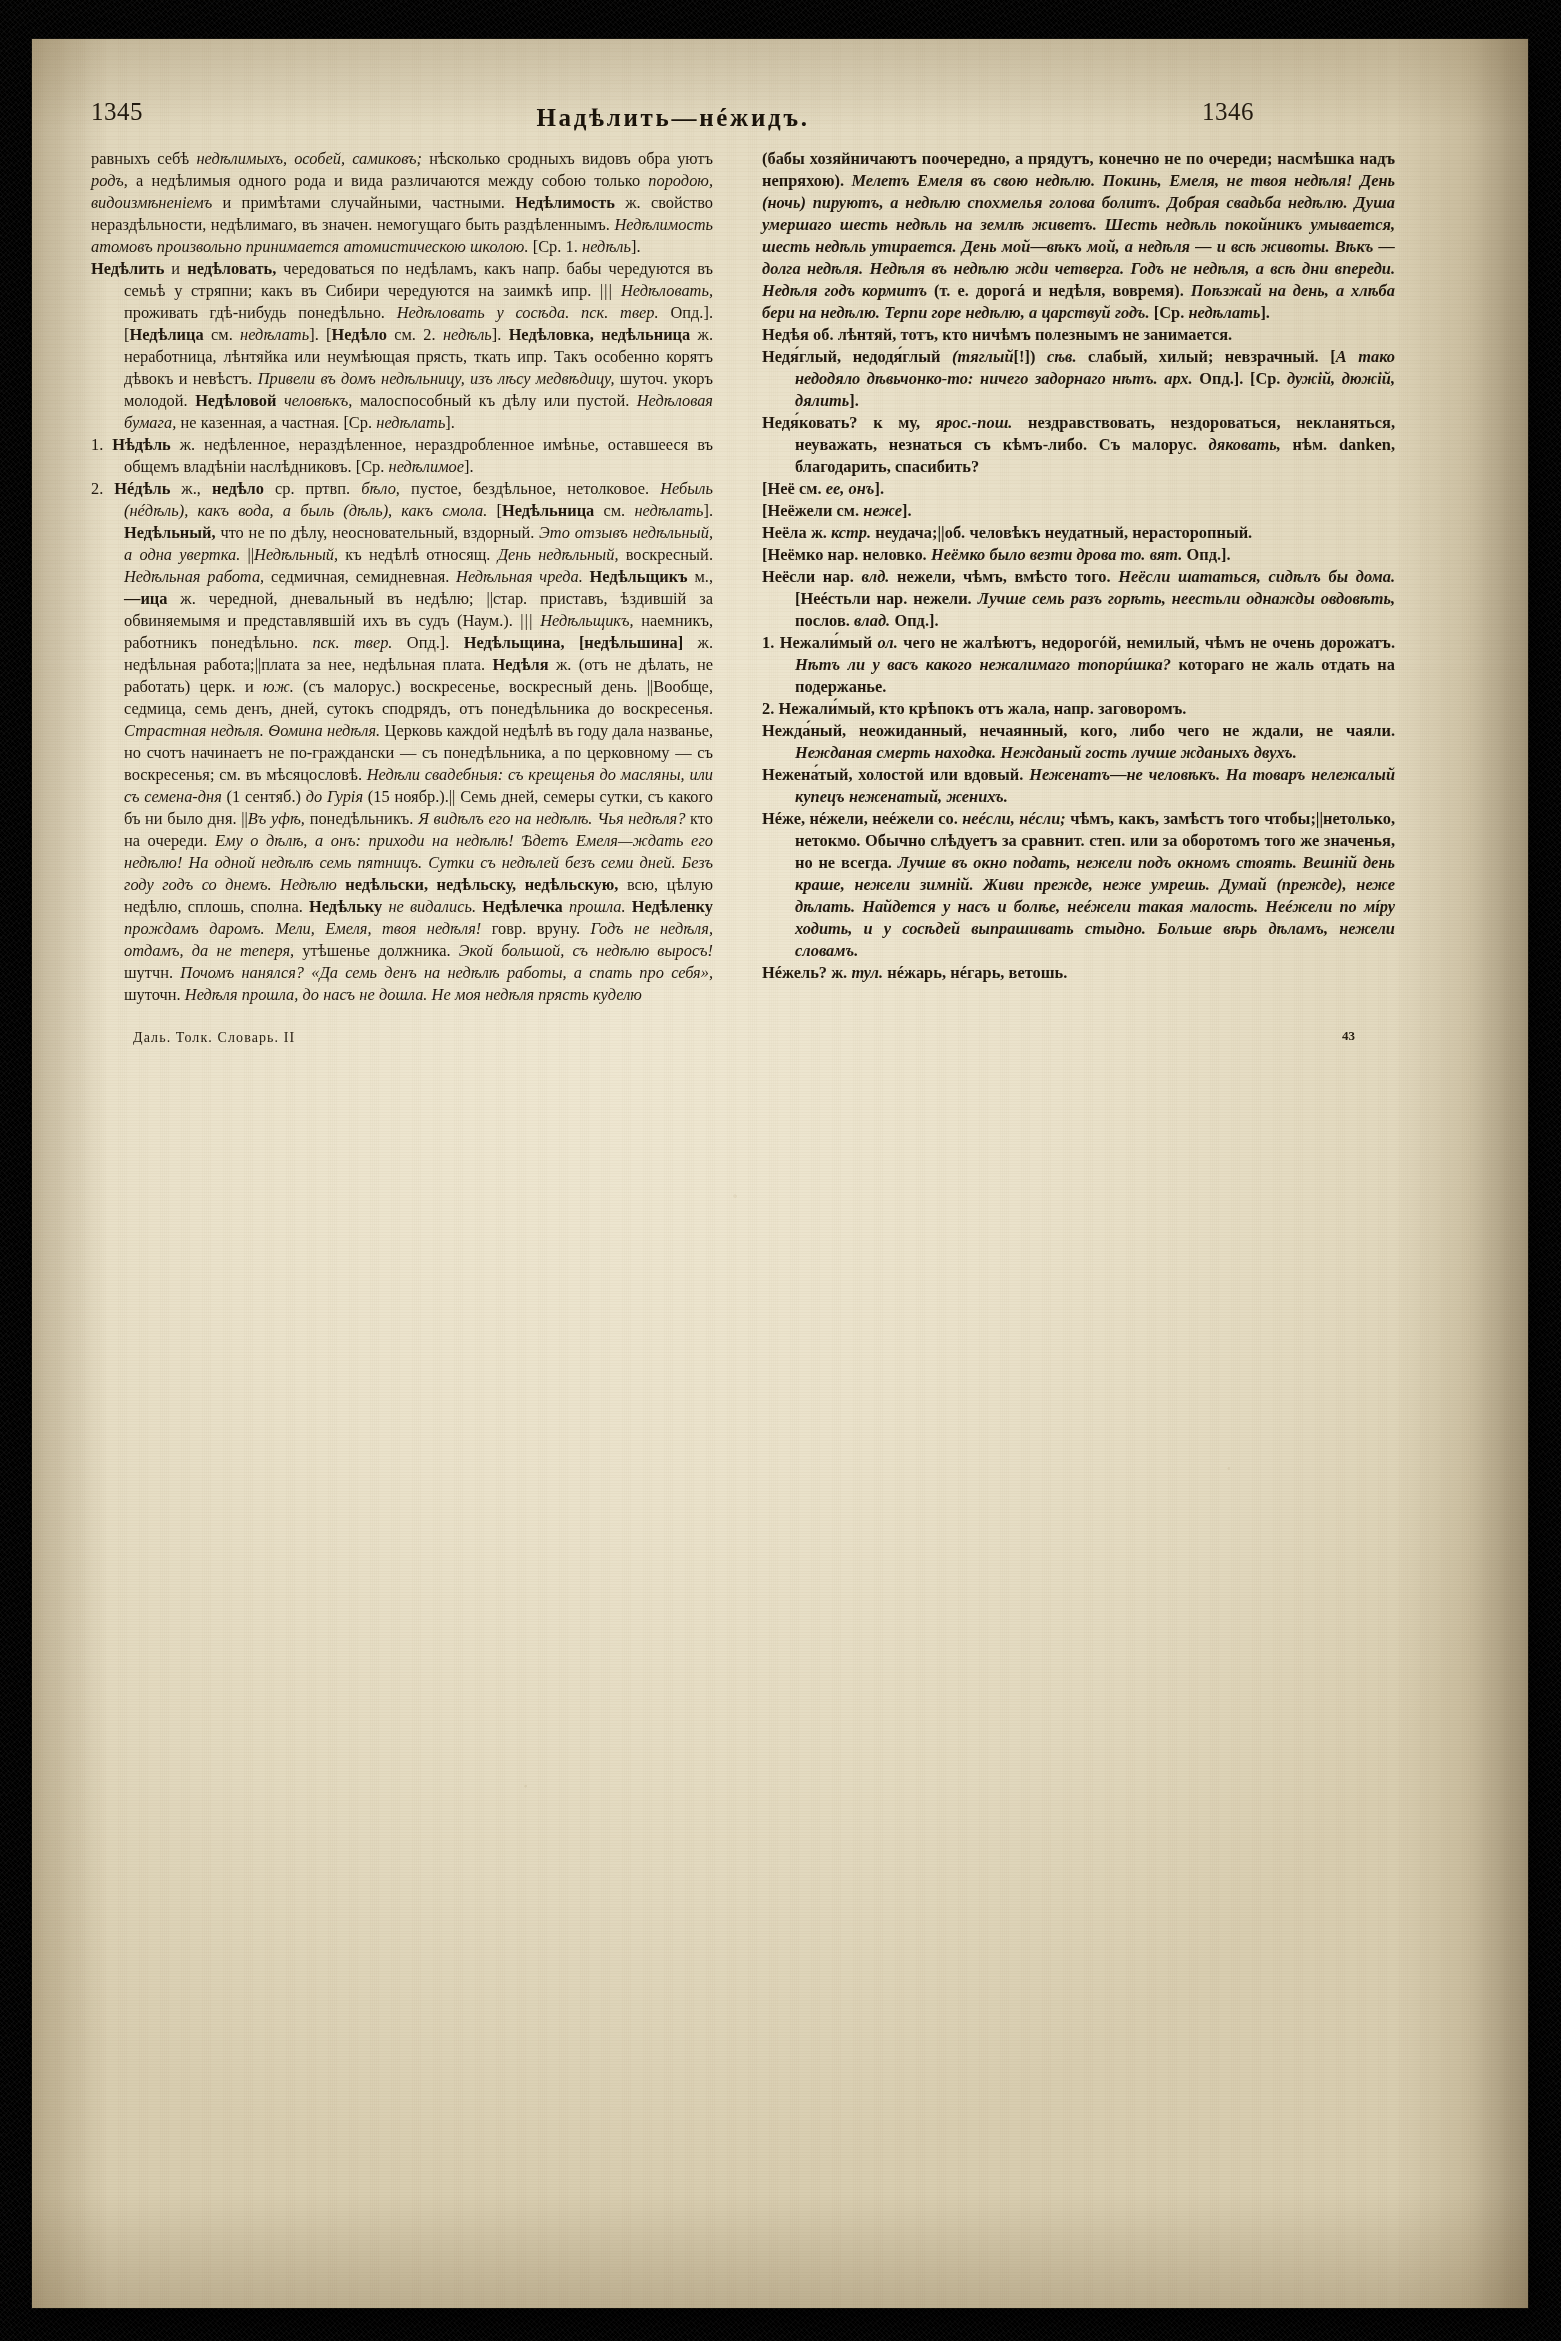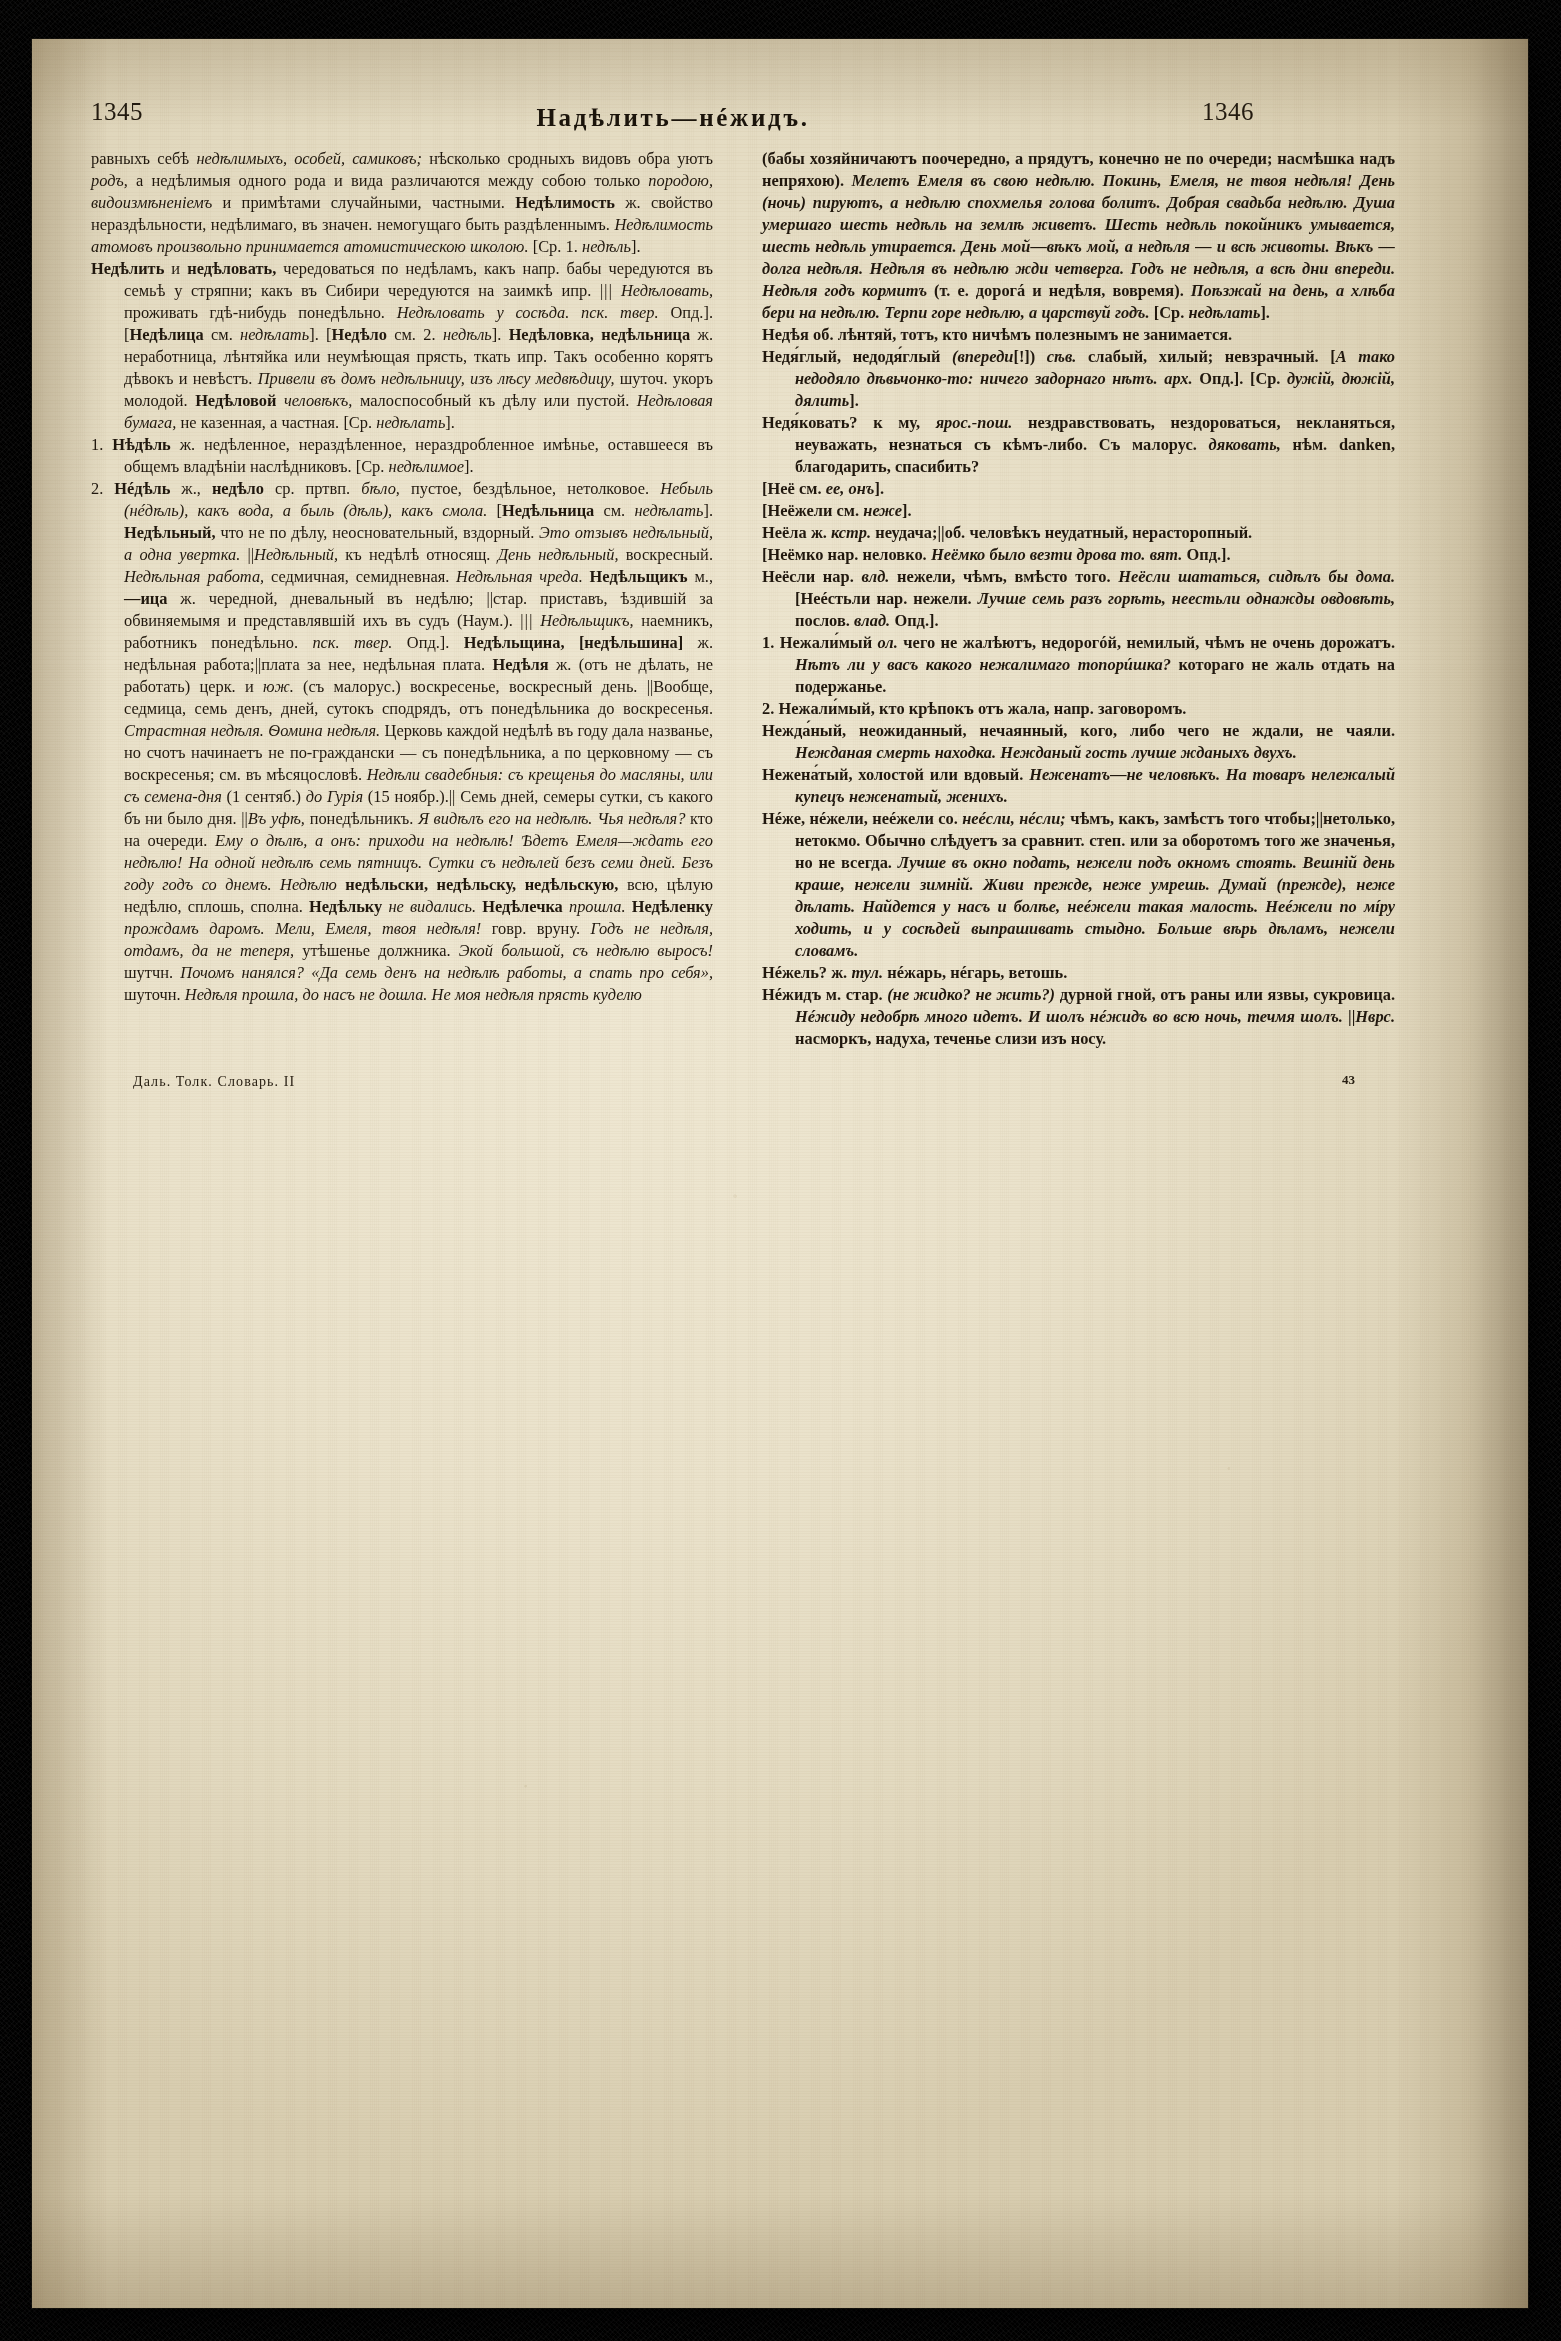--- a/index.html
+++ b/index.html
@@ -195,33 +195,32 @@
         <p class="entry no-hang">равныхъ себѣ <i>недѣлимыхъ, особей, самиковъ;</i> нѣсколько сродныхъ видовъ обра уютъ <i>родъ,</i> а недѣлимыя одного рода и вида различаются между собою только <i>породою, видоизмѣненіемъ</i> и примѣтами случайными, частными. <b>Недѣлимость</b> ж. свойство нераздѣльности, недѣлимаго, въ значен. немогущаго быть раздѣленнымъ. <i>Недѣлимость атомовъ произвольно принимается атомистическою школою.</i> [Ср. 1. <i>недѣль</i>].</p>
         <p class="entry"><b>Недѣлить</b> и <b>недѣловать,</b> чередоваться по недѣламъ, какъ напр. бабы чередуются въ семьѣ у стряпни; какъ въ Сибири чередуются на заимкѣ ипр. |<span class="it">|| Недѣловать,</span> проживать гдѣ-нибудь понедѣльно. <i>Недѣловать у сосѣда.</i> <i>пск. твер.</i> Опд.]. [<b>Недѣлица</b> см. <i>недѣлать</i>]. [<b>Недѣло</b> см. 2. <i>недѣль</i>]. <b>Недѣловка, недѣльница</b> ж. неработница, лѣнтяйка или неумѣющая прясть, ткать ипр. Такъ особенно корятъ дѣвокъ и невѣстъ. <i>Привели въ домъ недѣльницу, изъ лѣсу медвѣдицу,</i> шуточ. укоръ молодой. <b>Недѣловой</b> <i>человѣкъ,</i> малоспособный къ дѣлу или пустой. <i>Недѣловая бумага,</i> не казенная, а частная. [Ср. <i>недѣлать</i>].</p>
         <p class="entry">1. <b>Нѣдѣль</b> ж. недѣленное, нераздѣленное, нераздробленное имѣнье, оставшееся въ общемъ владѣніи наслѣдниковъ. [Ср. <i>недѣлимое</i>].</p>
         <p class="entry">2. <b>Нéдѣль</b> ж., <b>недѣло</b> ср. пртвп. <i>бѣло,</i> пустое, бездѣльное, нетолковое. <i>Небыль (нéдѣль), какъ вода, а быль (дѣль), какъ смола.</i> [<b>Недѣльница</b> см. <i>недѣлать</i>]. <b>Недѣльный,</b> что не по дѣлу, неосновательный, вздорный. <i>Это отзывъ недѣльный, а одна увертка.</i> ||<i>Недѣльный,</i> къ недѣлѣ относящ. <i>День недѣльный,</i> воскресный. <i>Недѣльная работа,</i> седмичная, семидневная. <i>Недѣльная чреда.</i> <b>Недѣльщикъ</b> м., <b>—ица</b> ж. чередной, дневальный въ недѣлю; ||стар. приставъ, ѣздившій за обвиняемымя и представлявшій ихъ въ судъ (Наум.). |<i>|| Недѣльщикъ,</i> наемникъ, работникъ понедѣльно. <i>пск. твер.</i> Опд.]. <b>Недѣльщина, [недѣльшина]</b> ж. недѣльная работа;||плата за нее, недѣльная плата. <b>Недѣля</b> ж. (отъ не дѣлать, не работать) церк. и <i>юж.</i> (съ малорус.) воскресенье, воскресный день. ||Вообще, седмица, семь денъ, дней, сутокъ сподрядъ, отъ понедѣльника до воскресенья. <i>Страстная недѣля. Ѳомина недѣля.</i> Церковь каждой недѣлѣ въ году дала названье, но счотъ начинаетъ не по-граждански — съ понедѣльника, а по церковному — съ воскресенья; см. въ мѣсяцословѣ. <i>Недѣли свадебныя: съ крещенья до масляны, или съ семена-дня</i> (1 сентяб.) <i>до Гурія</i> (15 ноябр.).|| Семь дней, семеры сутки, съ какого бъ ни было дня. ||<i>Въ уфѣ,</i> понедѣльникъ. <i>Я видѣлъ его на недѣлѣ. Чья недѣля?</i> кто на очереди. <i>Ему о дѣлѣ, а онъ: приходи на недѣлѣ! Ѣдетъ Емеля—ждать его недѣлю! На одной недѣлѣ семь пятницъ. Сутки съ недѣлей безъ семи дней. Безъ году годъ со днемъ. Недѣлю</i> <b>недѣльски, недѣльску, недѣльскую,</b> всю, цѣлую недѣлю, сплошь, сполна. <b>Недѣльку</b> <i>не видались.</i> <b>Недѣлечка</b> <i>прошла.</i> <b>Недѣленку</b> <i>прождамъ даромъ. Мели, Емеля, твоя недѣля!</i> говр. вруну. <i>Годъ не недѣля, отдамъ, да не теперя,</i> утѣшенье должника. <i>Экой большой, съ недѣлю выросъ!</i> шутчн. <i>Почомъ нанялся? «Да семь денъ на недѣлѣ работы, а спать про себя»,</i> шуточн. <i>Недѣля прошла, до насъ не дошла. Не моя недѣля прясть куделю</i></p>
         <div class="colophon">Даль. Толк. Словарь. II</div>
       </div>
 
       <div class="col col-right">
         <p class="entry no-hang">(бабы хозяйничаютъ поочередно, а прядутъ, конечно не по очереди; насмѣшка надъ непряхою). <i>Мелетъ Емеля въ свою недѣлю. Покинь, Емеля, не твоя недѣля! День (ночь) пируютъ, а недѣлю спохмелья голова болитъ. Добрая свадьба недѣлю. Душа умершаго шесть недѣль на землѣ живетъ. Шесть недѣль покойникъ умывается, шесть недѣль утирается. День мой—вѣкъ мой, а недѣля — и всѣ животы. Вѣкъ — долга недѣля. Недѣля въ недѣлю жди четверга. Годъ не недѣля, а всѣ дни впереди. Недѣля годъ кормитъ</i> (т. е. дорогá и недѣля, вовремя). <i>Поѣзжай на день, а хлѣба бери на недѣлю. Терпи горе недѣлю, а царствуй годъ.</i> [Ср. <i>недѣлать</i>].</p>
         <p class="entry"><b>Недѣя</b> об. лѣнтяй, тотъ, кто <b>ничѣмъ полезнымъ</b> не занимается.</p>
-        <p class="entry"><b>Недя́глый, недодя́глый</b> <i>(впереди</i>[!]) <i>сѣв.</i> слабый, хилый; невзрачный. [<i>А тако недодяло дѣвьчонко-то: ничего задорнаго нѣтъ. арх.</i> Опд.]. [Ср. <i>дужій, дюжій, дялить</i>].</p>
+        <p class="entry"><b>Недя́глый, недодя́глый</b> <i>(тяглый</i>[!]) <i>сѣв.</i> слабый, хилый; невзрачный. [<i>А тако недодяло дѣвьчонко-то: ничего задорнаго нѣтъ. арх.</i> Опд.]. [Ср. <i>дужій, дюжій, дялить</i>].</p>
         <p class="entry"><b>Недя́ковать?</b> к му, <i>ярос.-пош.</i> нездравствовать, нездороваться, некланяться, неуважать, незнаться съ кѣмъ-либо. Съ малорус. <i>дяковать,</i> нѣм. danken, благодарить, спасибить?</p>
         <p class="entry">[<b>Неё</b> см. <i>ее, онъ</i>].</p>
         <p class="entry">[<b>Неёжели</b> см. <i>неже</i>].</p>
         <p class="entry"><b>Неёла</b> ж. <i>кстр.</i> неудача;||об. человѣкъ неудатный, нерасторопный.</p>
         <p class="entry">[<b>Неёмко</b> нар. неловко. <i>Неёмко было везти дрова то. вят.</i> Опд.].</p>
         <p class="entry"><b>Неёсли</b> нар. <i>влд.</i> нежели, чѣмъ, вмѣсто того. <i>Неёсли шататься, сидѣлъ бы дома.</i> [<b>Неéстьли</b> нар. нежели. <i>Лучше семь разъ горѣть, неестьли однажды овдовѣть,</i> послов. <i>влад.</i> Опд.].</p>
         <p class="entry">1. <b>Нежали́мый</b> <i>ол.</i> чего не жалѣютъ, недорогóй, немилый, чѣмъ не очень дорожатъ. <i>Нѣтъ ли у васъ какого нежалимаго топорúшка?</i> котораго не жаль отдать на подержанье.</p>
         <p class="entry">2. <b>Нежали́мый,</b> кто крѣпокъ отъ жала, напр. заговоромъ.</p>
         <p class="entry"><b>Нежда́ный,</b> неожиданный, нечаянный, кого, либо чего не ждали, не чаяли. <i>Нежданая смерть находка. Нежданый гость лучше жданыхъ двухъ.</i></p>
         <p class="entry"><b>Нежена́тый,</b> холостой или вдовый. <i>Неженатъ—не человѣкъ. На товаръ нележалый купецъ неженатый, женихъ.</i></p>
         <p class="entry"><b>Нéже, нéжели, неéжели</b> со. <i>неéсли, нéсли;</i> чѣмъ, какъ, замѣстъ того чтобы;||нетолько, нетокмо. Обычно слѣдуетъ за сравнит. степ. или за оборотомъ того же значенья, но не всегда. <i>Лучше въ окно подать, нежели подъ окномъ стоять. Вешній день краше, нежели зимній. Живи прежде, неже умрешь. Думай (прежде), неже дѣлать. Найдется у насъ и болѣе, неéжели такая малость. Неéжели по мíру ходить, и у сосѣдей выпрашивать стыдно. Больше вѣрь дѣламъ, нежели словамъ.</i></p>
         <p class="entry"><b>Нéжель?</b> ж. <i>тул.</i> нéжарь, нéгарь, ветошь.</p>
-        <p class="entry"><b>Нéжидъ</b> м. стар. <i>(не жидко? не жить?)</i> дурной гной, отъ раны или язвы, сукровица. <i>Нéжиду недобрѣ много идетъ. И шолъ нéжидъ во всю ночь, течмя шолъ.</i> ||<i>Нврс.</i> насморкъ, надуха, теченье слизи изъ носу.</p>
         <div class="sigmark">43</div>
       </div>
 
     </div>
   </div>
 </div>
 
 
 </body></html>

